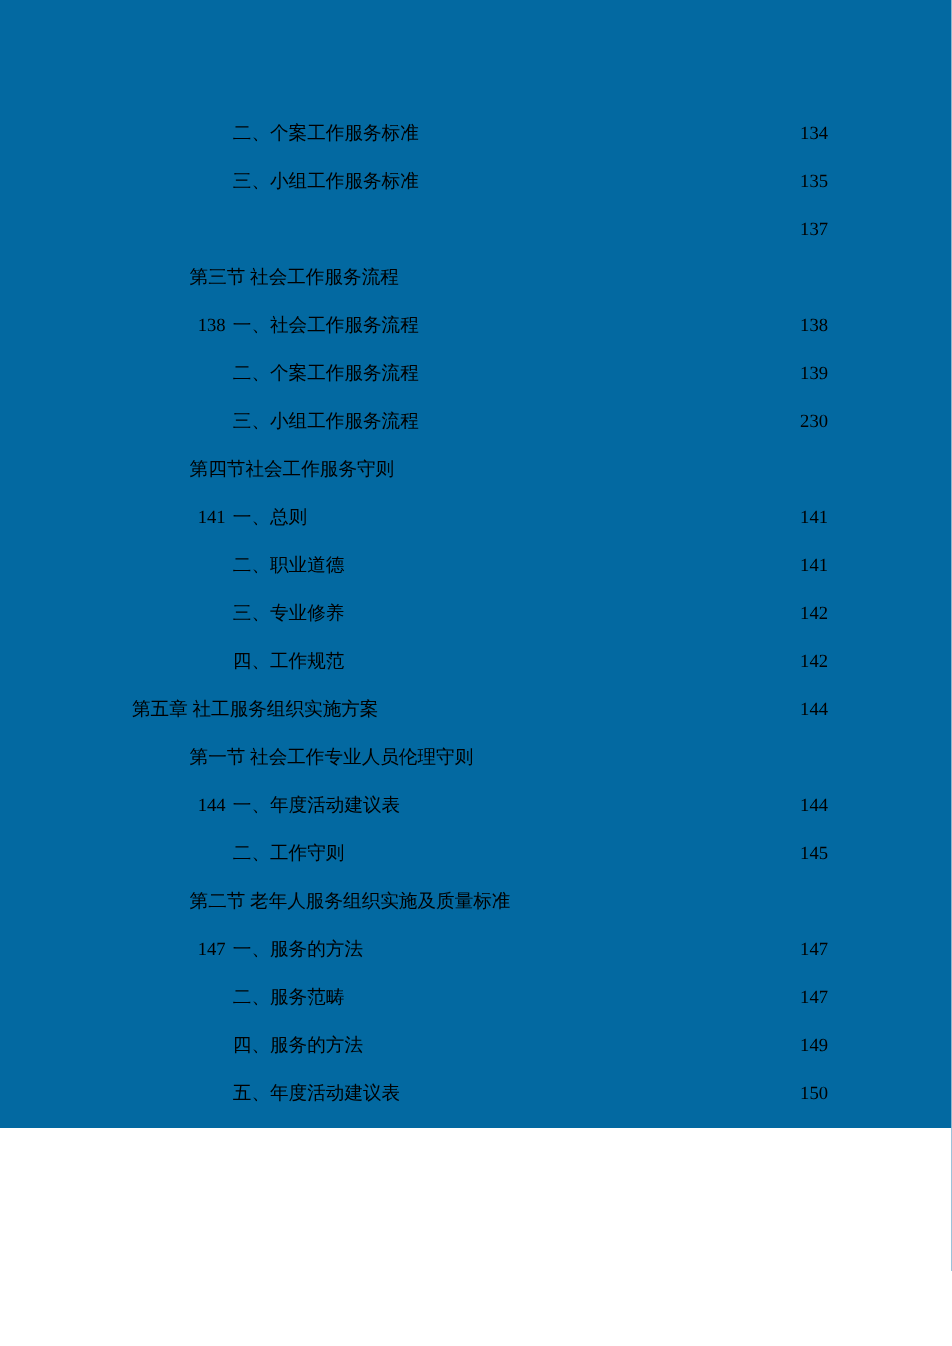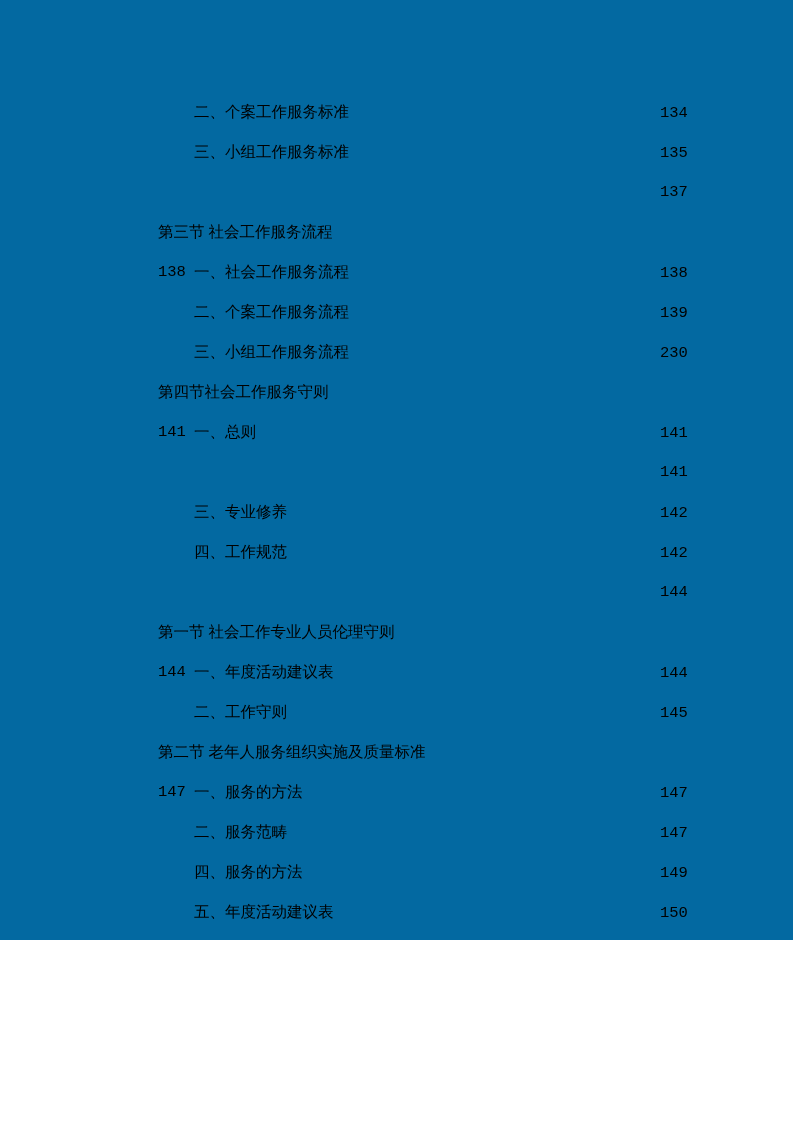--- a/index.html
+++ b/index.html
@@ -46,22 +46,23 @@
     position: absolute;
     left: 0;
     bottom: 0.08em;
     white-space: nowrap;
     letter-spacing: 3.1px;
     font-size: 15px;
     color: #000;
   }
   .toc-row .pageno {
     flex: 0 0 auto;
+    text-align: right;
     min-width: 30px;
-    font-family: Liberation Mono, monospace;
+    font-family: Liberation Serif, serif;
   }
   
   .lvl-chapter { padding-left: 0px; }
   .lvl-section { padding-left: 42px; flex-direction: column; }
   .lvl-item    { padding-left: 84px; }
 
   .folio {
     position: absolute;
     left: 0;
     right: 0;
@@ -133,40 +134,42 @@
         <span class="pageno">141</span>
       </div>
       <div class="toc-row lvl-item">
         <span class="label">一、总则</span>
         <span class="leader">
           <span class="dots">.........................................................................................</span>
         </span>
         <span class="pageno">141</span>
       </div>
       <div class="toc-row lvl-item">
+        <span class="label">二、职业道德</span>
         <span class="leader">
           <span class="dots">.........................................................................................</span>
         </span>
         <span class="pageno">141</span>
       </div>
       <div class="toc-row lvl-item">
         <span class="label">三、专业修养</span>
         <span class="leader">
           <span class="dots">.........................................................................................</span>
         </span>
         <span class="pageno">142</span>
       </div>
       <div class="toc-row lvl-item">
         <span class="label">四、工作规范</span>
         <span class="leader">
           <span class="dots">.........................................................................................</span>
         </span>
         <span class="pageno">142</span>
       </div>
       <div class="toc-row lvl-chapter">
+        <span class="label">第五章  社工服务组织实施方案</span>
         <span class="leader">
           <span class="dots">.........................................................................................</span>
         </span>
         <span class="pageno">144</span>
       </div>
       <div class="toc-row lvl-section">
         <span class="label">第一节  社会工作专业人员伦理守则</span>
         <span class="leader">
           <span class="dots">.........................................................................................</span>
         </span>

